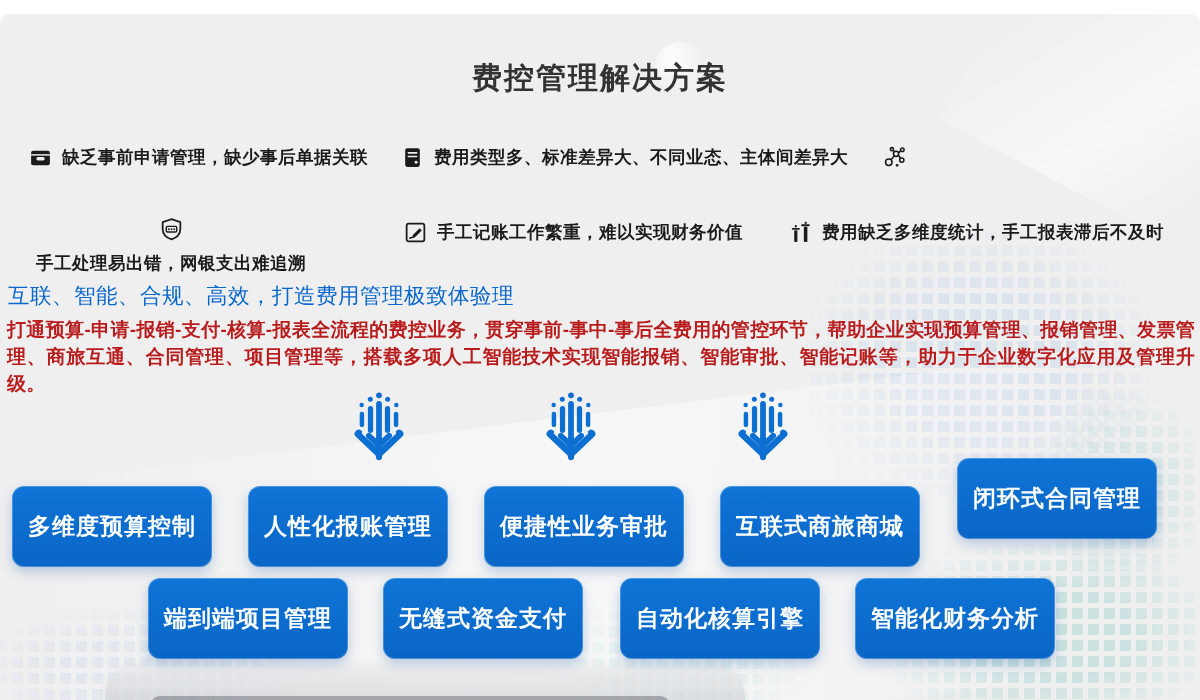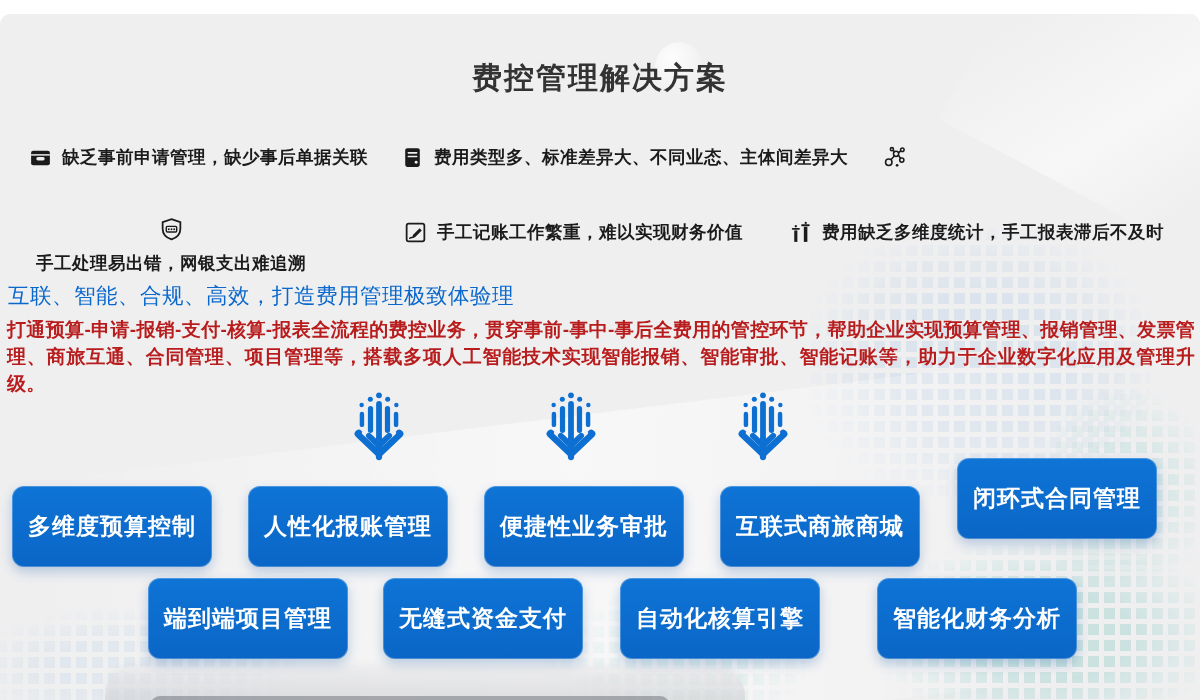--- a/index.html
+++ b/index.html
@@ -98,21 +98,21 @@
     box-shadow:0 5px 12px rgba(10,80,160,0.25), 0 0 0 1px rgba(255,255,255,0.25) inset;
   }
   .f1 { left:12px;  top:486px; }
   .f2 { left:248px; top:486px; }
   .f3 { left:484px; top:486px; }
   .f4 { left:720px; top:486px; }
   .f5 { left:957px; top:458px; }
   .f6 { left:148px; top:578px; }
   .f7 { left:383px; top:578px; }
   .f8 { left:620px; top:578px; }
-  .f9 { left:877px; top:578px; }
+  .f9 { left:855px; top:578px; }
 </style>
 </head>
 <body>
 
 <div class="panel">
   <div class="mosaic mosaic-a"></div>
   <div class="mosaic mosaic-b"></div>
   <div class="mosaic mosaic-c"></div>
   <div class="mosaic mosaic-d"></div>
   <div class="mosaic mosaic-e"></div>

